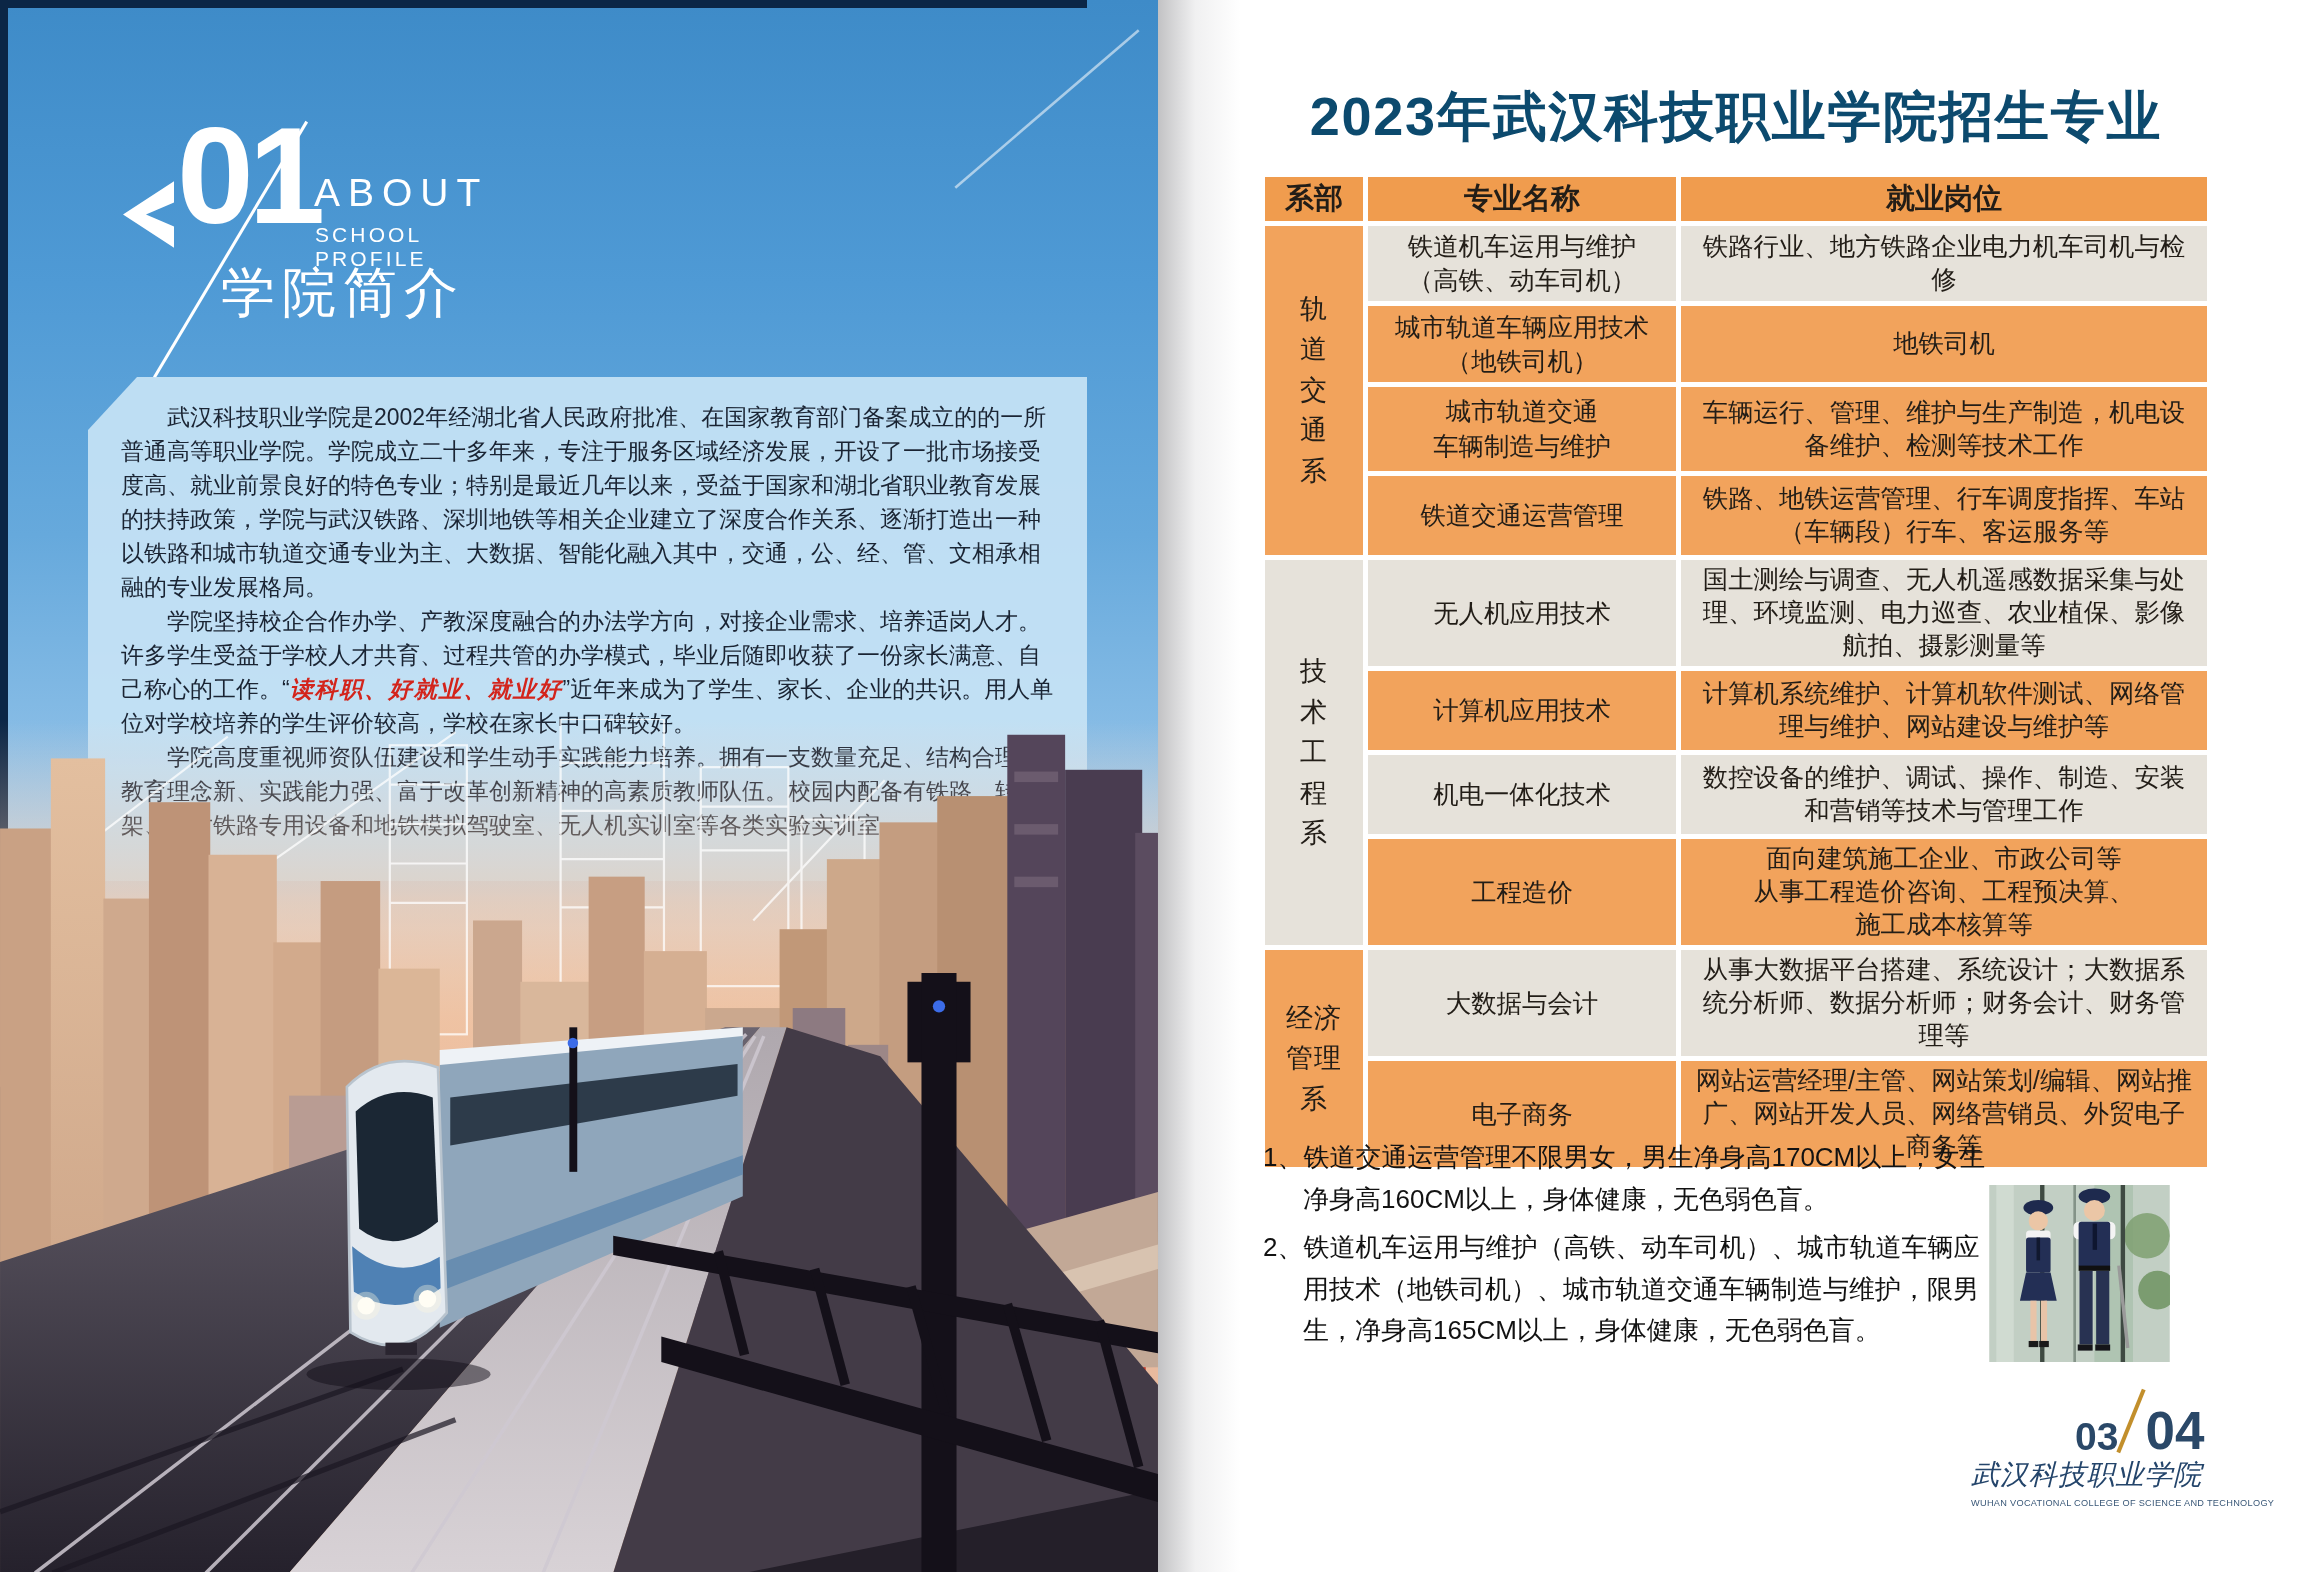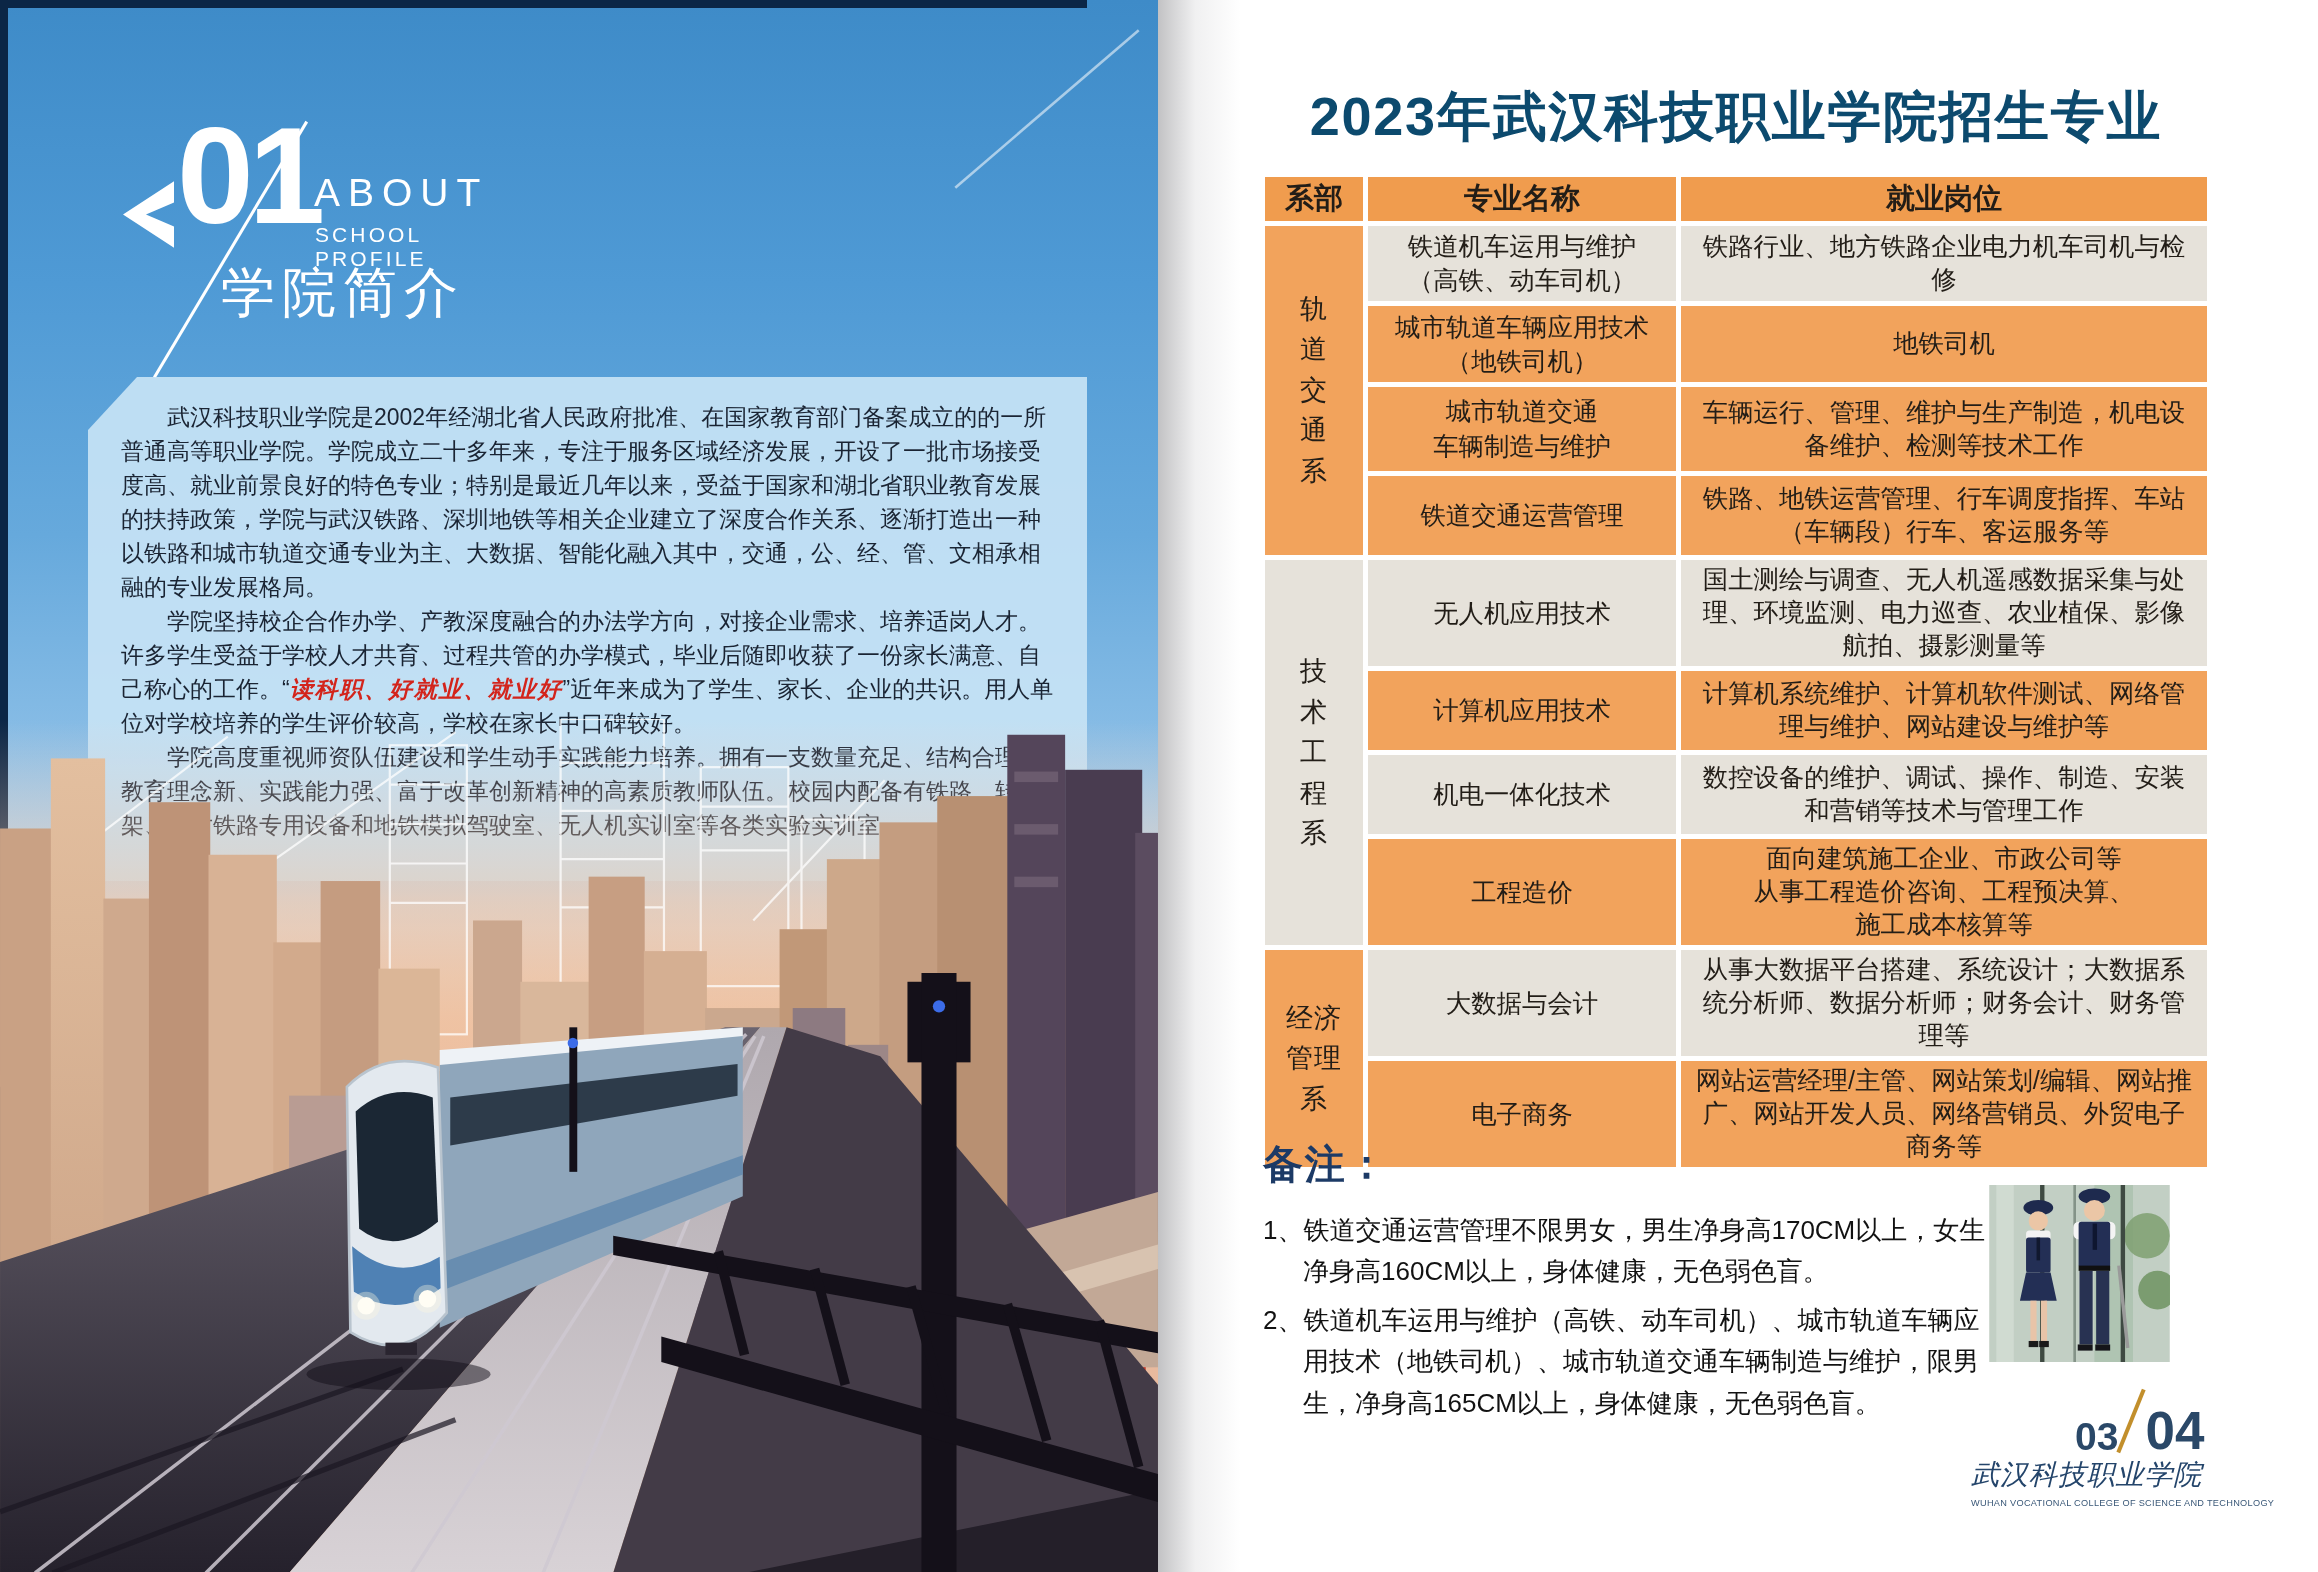--- a/index.html
+++ b/index.html
@@ -341,21 +341,20 @@
       <td class="bg-g jobs-cell preline">从事大数据平台搭建、系统设计；大数据系统分析师、数据分析师；财务会计、财务管理等</td>
     </tr>
     <tr style="height:95px">
       <td class="bg-o major-cell preline">电子商务</td>
       <td class="bg-o jobs-cell preline">网站运营经理/主管、网站策划/编辑、网站推广、网站开发人员、网络营销员、外贸电子商务等</td>
     </tr>
   </tbody>
     </table>
 
   <div class="notes">
-    <div class="notes-heading">备注：</div>
     <div class="note-item">1、铁道交通运营管理不限男女，男生净身高170CM以上，女生净身高160CM以上，身体健康，无色弱色盲。</div>
     <div class="note-item">2、铁道机车运用与维护（高铁、动车司机）、城市轨道车辆应用技术（地铁司机）、城市轨道交通车辆制造与维护，限男生，净身高165CM以上，身体健康，无色弱色盲。</div>
   </div>
 
   <svg class="uniform-photo" viewBox="0 0 206 202">
     <rect x="0" y="0" width="206" height="202" fill="#C2CFC4"></rect>
     <rect x="8" y="0" width="20" height="202" fill="#D9E2DA" opacity="0.6"></rect>
     <rect x="120" y="0" width="44" height="202" fill="#AFC4B2"></rect>
     <circle cx="180" cy="58" r="26" fill="#7FA071" opacity="0.85"></circle>
     <circle cx="192" cy="120" r="22" fill="#6E9362" opacity="0.85"></circle>

